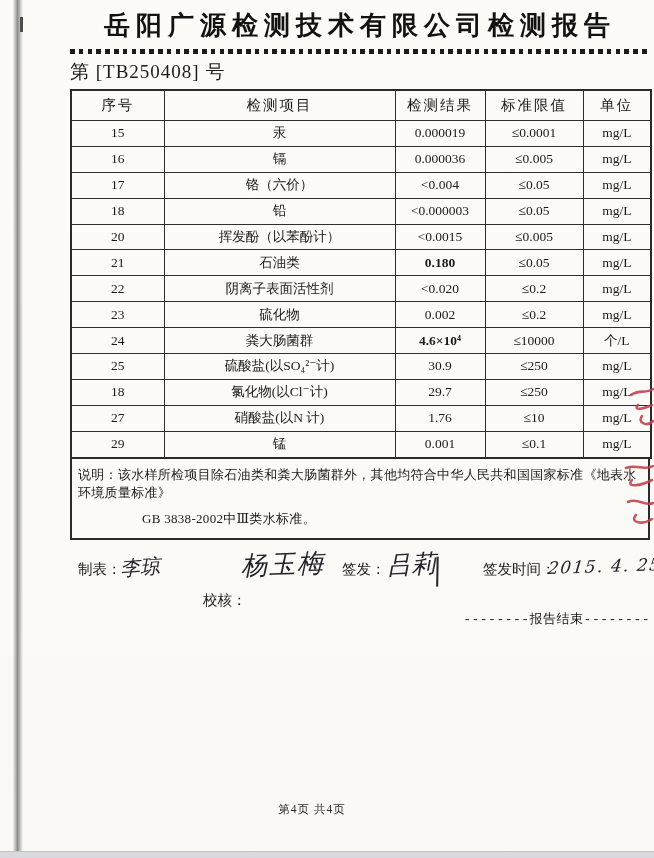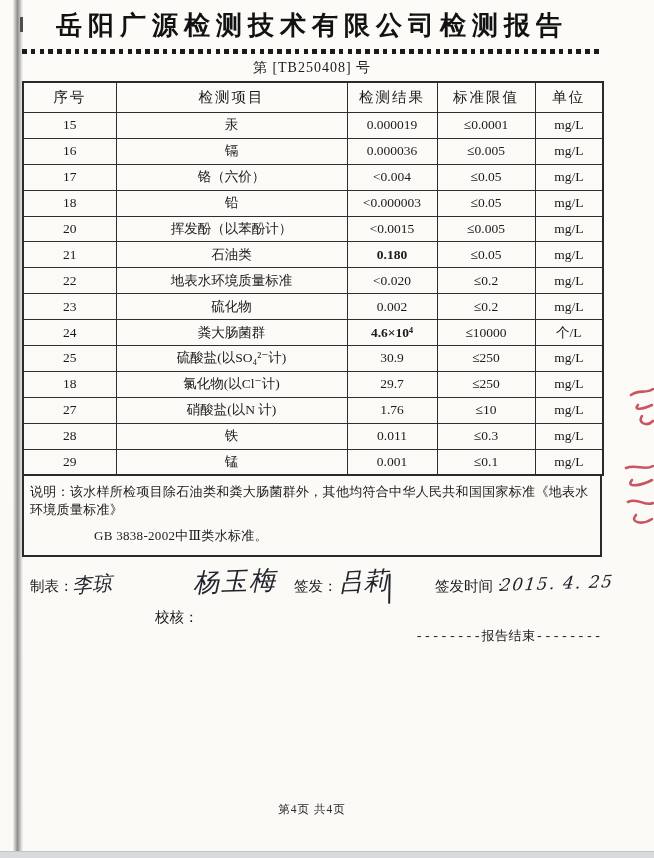--- a/index.html
+++ b/index.html
@@ -16,32 +16,32 @@
   
   .scan-left {
     position:absolute; left:13px; top:0; width:10px; height:858px;
     background:linear-gradient(90deg, rgba(215,215,212,0.25) 0%, #8e8e8c 45%, #c9c9c6 75%, rgba(246,246,243,0) 100%);
   }
   .corner-mark { position:absolute; left:20px; top:17px; width:3px; height:15px; background:#4d4d4d; }
   .scan-bottom {
     position:absolute; left:0; bottom:0; width:654px; height:6px;
     background:#d9dadd; border-top:1px solid #c3c4c7;
   }
-  .content { position:absolute; left:22px; top:6px; width:580px; }
+  .content { position:absolute; left:22px; top:6px; width:580px;padding-left:48px; }
 
   .title {
     font-family:"Liberation Sans","DejaVu Sans",sans-serif;
     font-weight:700; font-size:26px; letter-spacing:6px;
     text-align:center; white-space:nowrap; margin-top:2px; color:#121212;
   }
   .dotted {
     height:5px; margin-top:6px;
     background:repeating-linear-gradient(90deg,#1b1b1b 0 4.6px,transparent 4.6px 8.8px);
   }
-  .doc-no { text-align:center; font-size:14px; margin-top:5px; letter-spacing:1px; }
+  .doc-no { text-align:left; font-size:19px; margin-top:5px; letter-spacing:1px; }
 
   table.results {
     border-collapse:collapse; width:580px; margin-top:4px;
     table-layout:fixed; border:2px solid #2a2a2a;
   }
   table.results th, table.results td {
     border:1px solid #2e2e2e; text-align:center; padding:0;
     overflow:hidden; white-space:nowrap;
   }
   table.results th { height:29px; font-size:14.5px; font-weight:400; letter-spacing:2px; }
@@ -154,21 +154,21 @@
           </tr>
           <tr>
             <td>21</td>
             <td>石油类</td>
             <td class="bold">0.180</td>
             <td>≤0.05</td>
             <td>mg/L</td>
           </tr>
           <tr>
             <td>22</td>
-            <td>地表水环境质量标准</td>
+            <td>阴离子表面活性剂</td>
             <td>&lt;0.020</td>
             <td>≤0.2</td>
             <td>mg/L</td>
           </tr>
           <tr>
             <td>23</td>
             <td>硫化物</td>
             <td>0.002</td>
             <td>≤0.2</td>
             <td>mg/L</td>
@@ -192,27 +192,20 @@
             <td>氯化物(以Cl⁻计)</td>
             <td>29.7</td>
             <td>≤250</td>
             <td>mg/L</td>
           </tr>
           <tr>
             <td>27</td>
             <td>硝酸盐(以N 计)</td>
             <td>1.76</td>
             <td>≤10</td>
-            <td>mg/L</td>
-          </tr>
-          <tr>
-            <td>28</td>
-            <td>铁</td>
-            <td>0.011</td>
-            <td>≤0.3</td>
             <td>mg/L</td>
           </tr>
           <tr>
             <td>29</td>
             <td>锰</td>
             <td>0.001</td>
             <td>≤0.1</td>
             <td>mg/L</td>
           </tr>
         </tbody>

